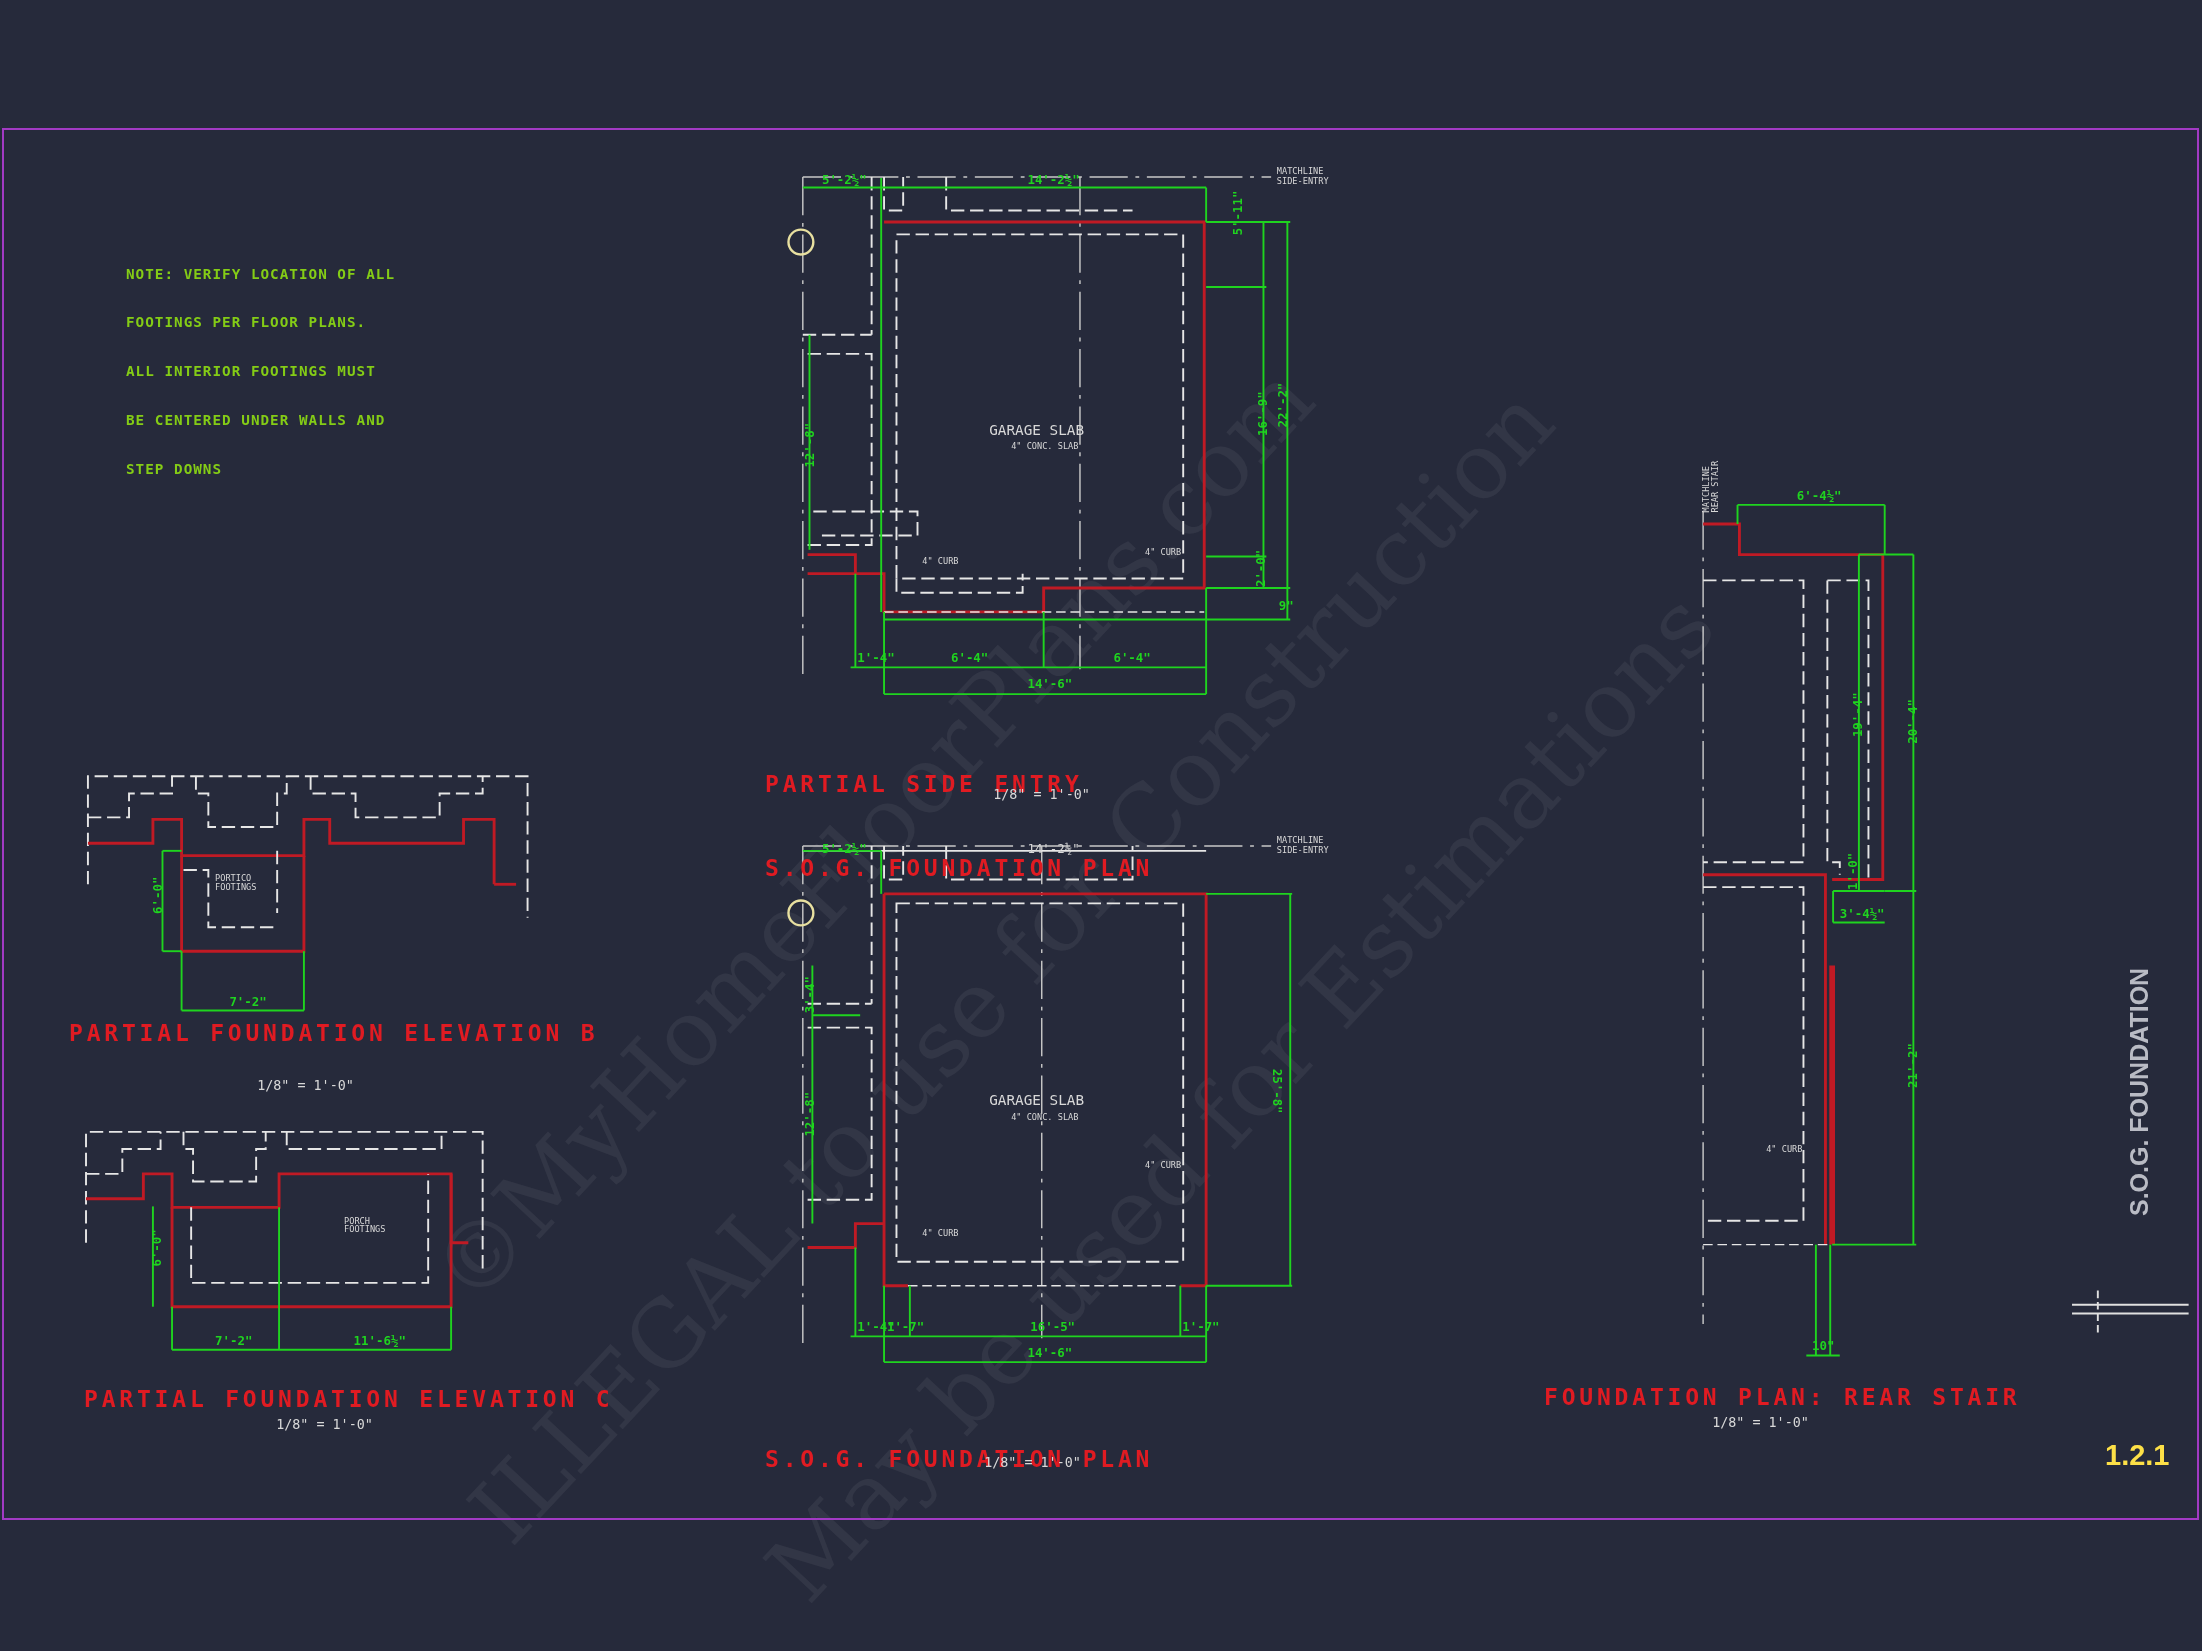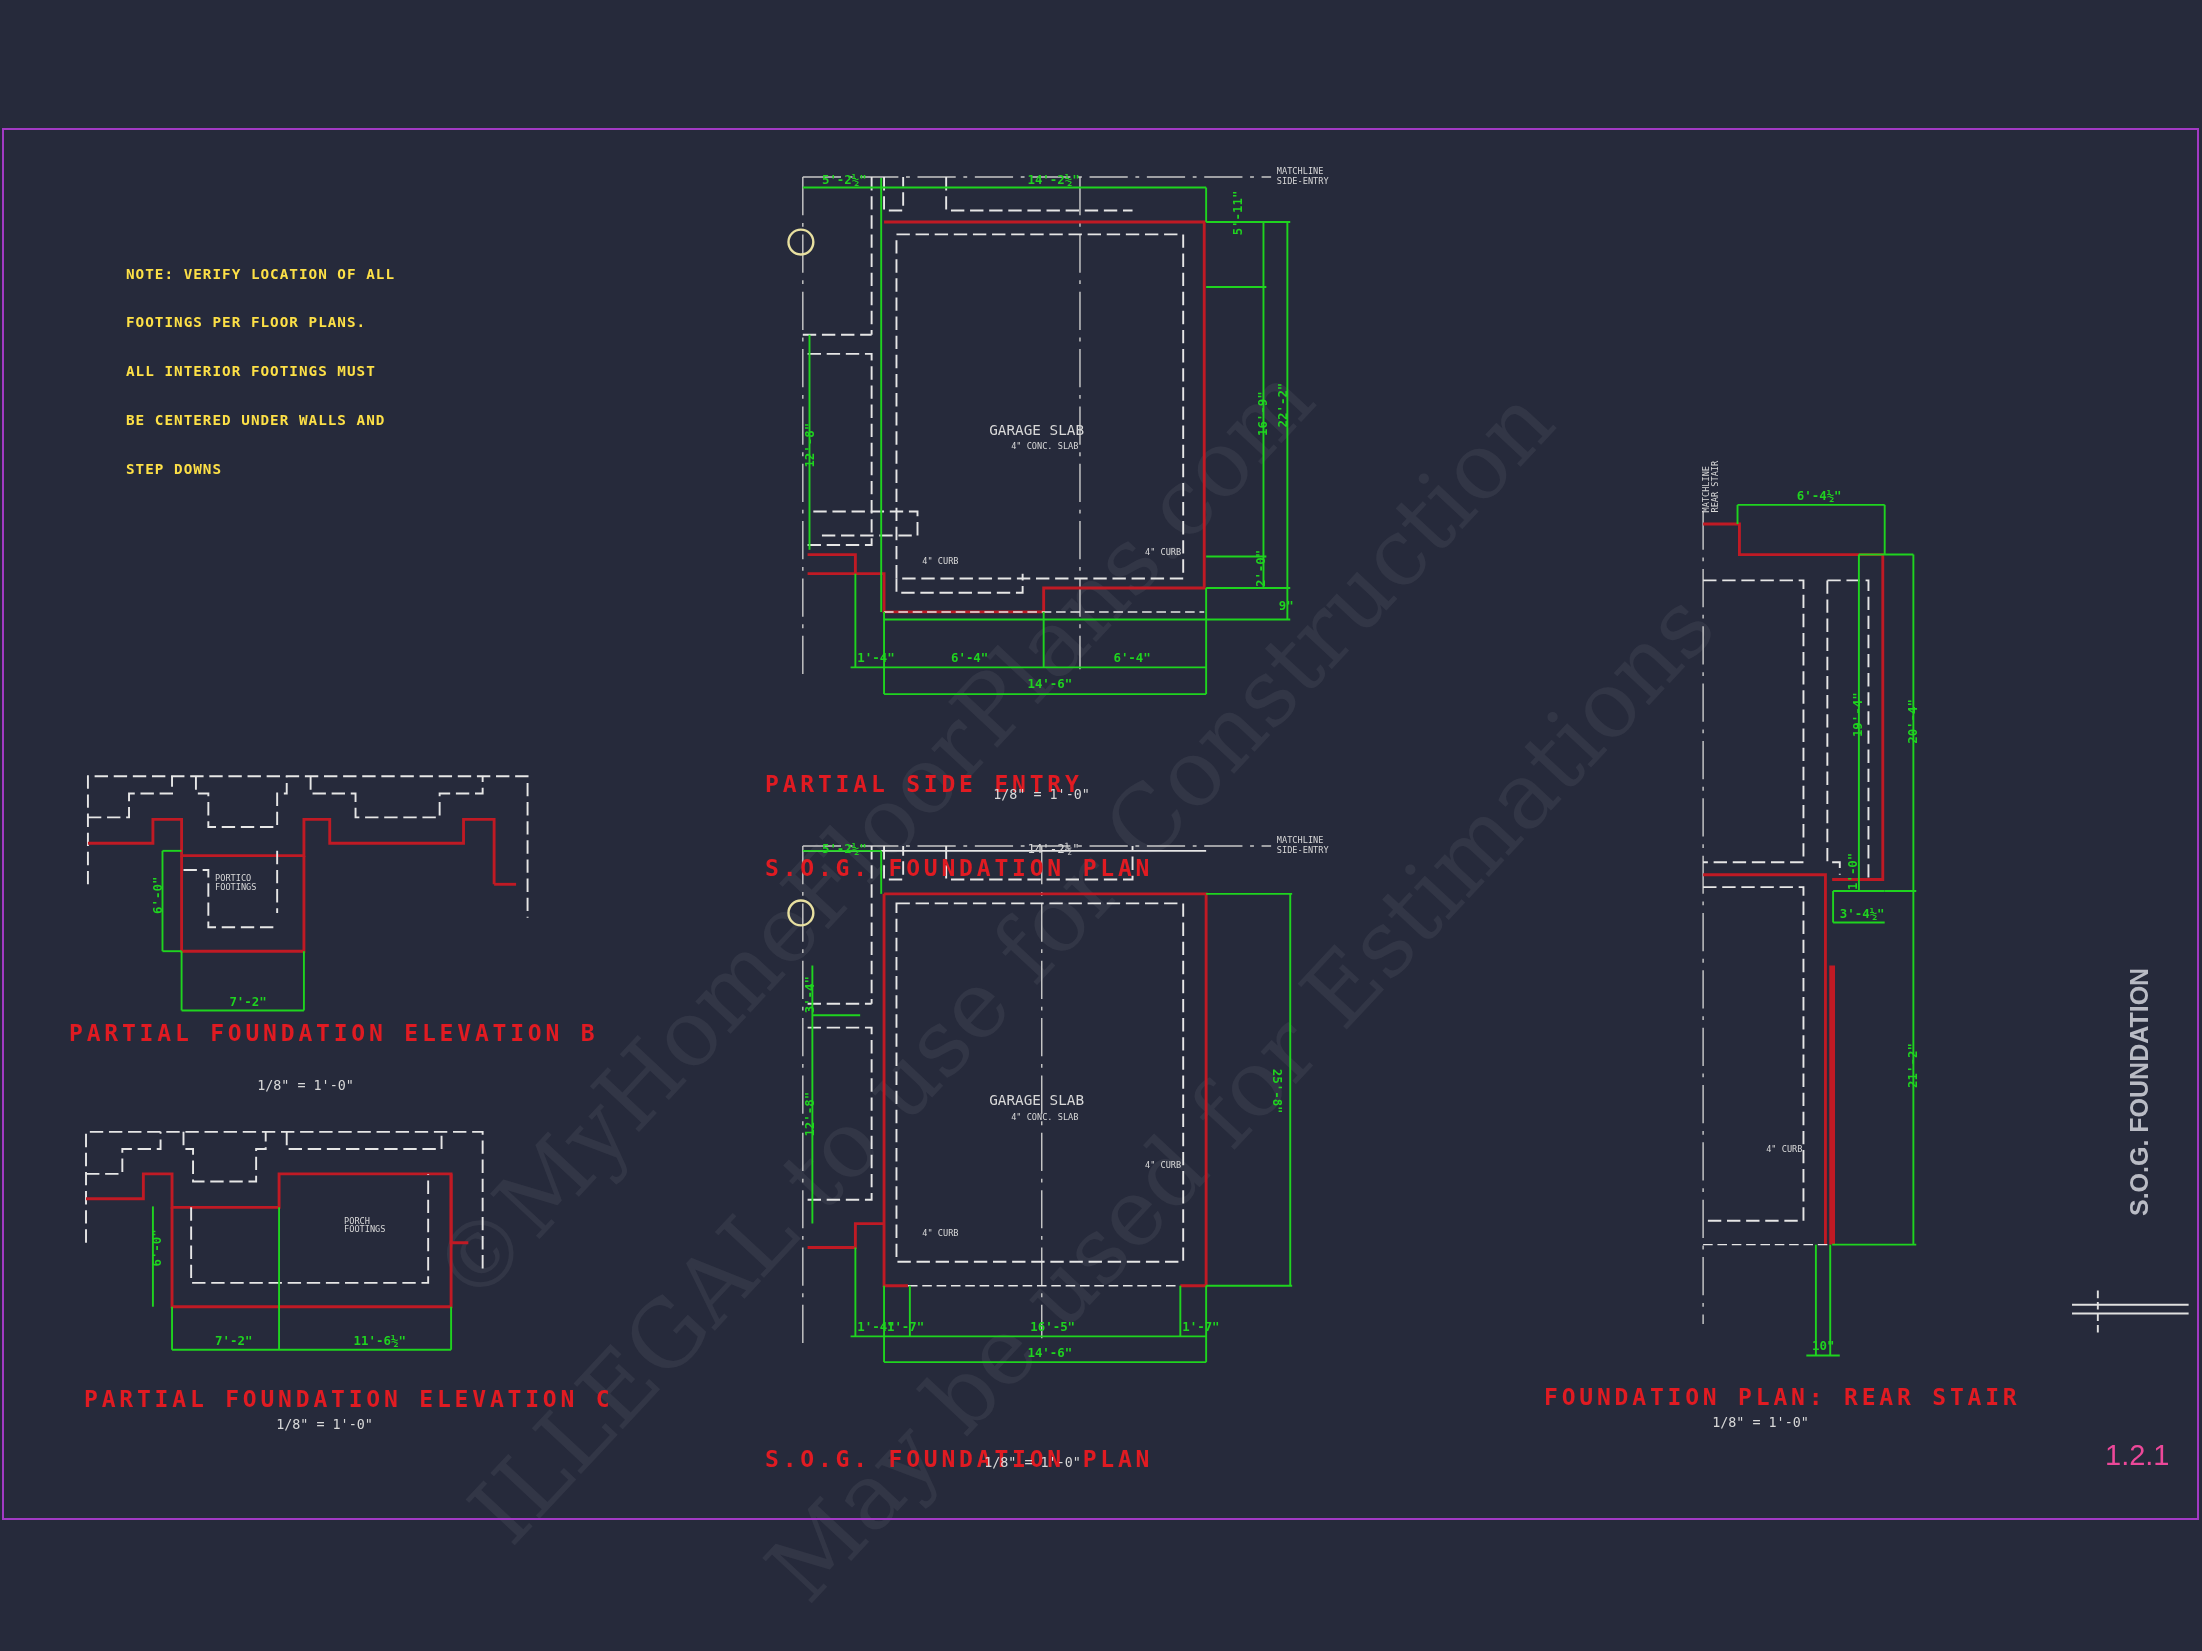--- a/index.html
+++ b/index.html
@@ -1,24 +1,24 @@
 <!DOCTYPE html>
 <html><head>
 <meta charset="utf-8">
 <style>
   html,body{margin:0;padding:0;background:#262a3b;}
   body{width:2202px;height:1652px;position:relative;overflow:hidden;font-family:"DejaVu Sans",sans-serif;}
   #sheet{position:absolute;left:0;top:0;width:2202px;height:1652px;}
   .border{position:absolute;left:1.9px;top:128px;width:2197px;height:1392px;border:2.9px solid #a23ac4;box-sizing:border-box;}
   .txt{position:absolute;white-space:pre;}
-  .note{left:126px;top:233px;color:#fde047;font-size:14.3px;line-height:16.3px;letter-spacing:1px;font-family:"DejaVu Sans Mono",monospace;font-weight:bold;text-transform:uppercase;}
+  .note{left:126px;top:233px;color:#84cc16;font-size:14.3px;line-height:16.3px;letter-spacing:1px;font-family:"DejaVu Sans Mono",monospace;font-weight:bold;text-transform:uppercase;}
   .title{color:#e01b22;font-size:23px;letter-spacing:3.8px;font-family:"DejaVu Sans Mono",monospace;font-weight:bold;text-align:left;text-transform:uppercase;}
   .scale{color:#d8d8d8;font-size:13.4px;font-family:"DejaVu Sans Mono",monospace;text-align:center;}
   .sheettitle{left:2072px;top:956px;color:#b9bbc4;font-size:25px;font-family:"Liberation Sans",sans-serif;font-weight:bold;transform:rotate(-90deg);transform-origin:left top;line-height:27px;}
-  .sheetnum{left:2105px;top:1439px;color:#ec4899;font-size:29px;font-family:"Liberation Sans",sans-serif;font-weight:normal;}
+  .sheetnum{left:2105px;top:1439px;color:#fde047;font-size:29px;font-family:"Liberation Sans",sans-serif;font-weight:bold;}
   .wm{position:absolute;color:rgba(255,255,255,0.06);font-family:"DejaVu Serif",serif;font-size:92px;transform:rotate(-47deg);transform-origin:left top;white-space:nowrap;}
   svg text{font-family:"DejaVu Sans Mono",monospace;}
 </style>
 </head>
 <body>
 
 <div id="sheet">
 
   <div class="wm" style="left:411px;top:1252px;">©MyHomeFloorPlans.com</div>
   <div class="wm" style="left:449px;top:1491px;">ILLEGAL to use for Construction</div>

